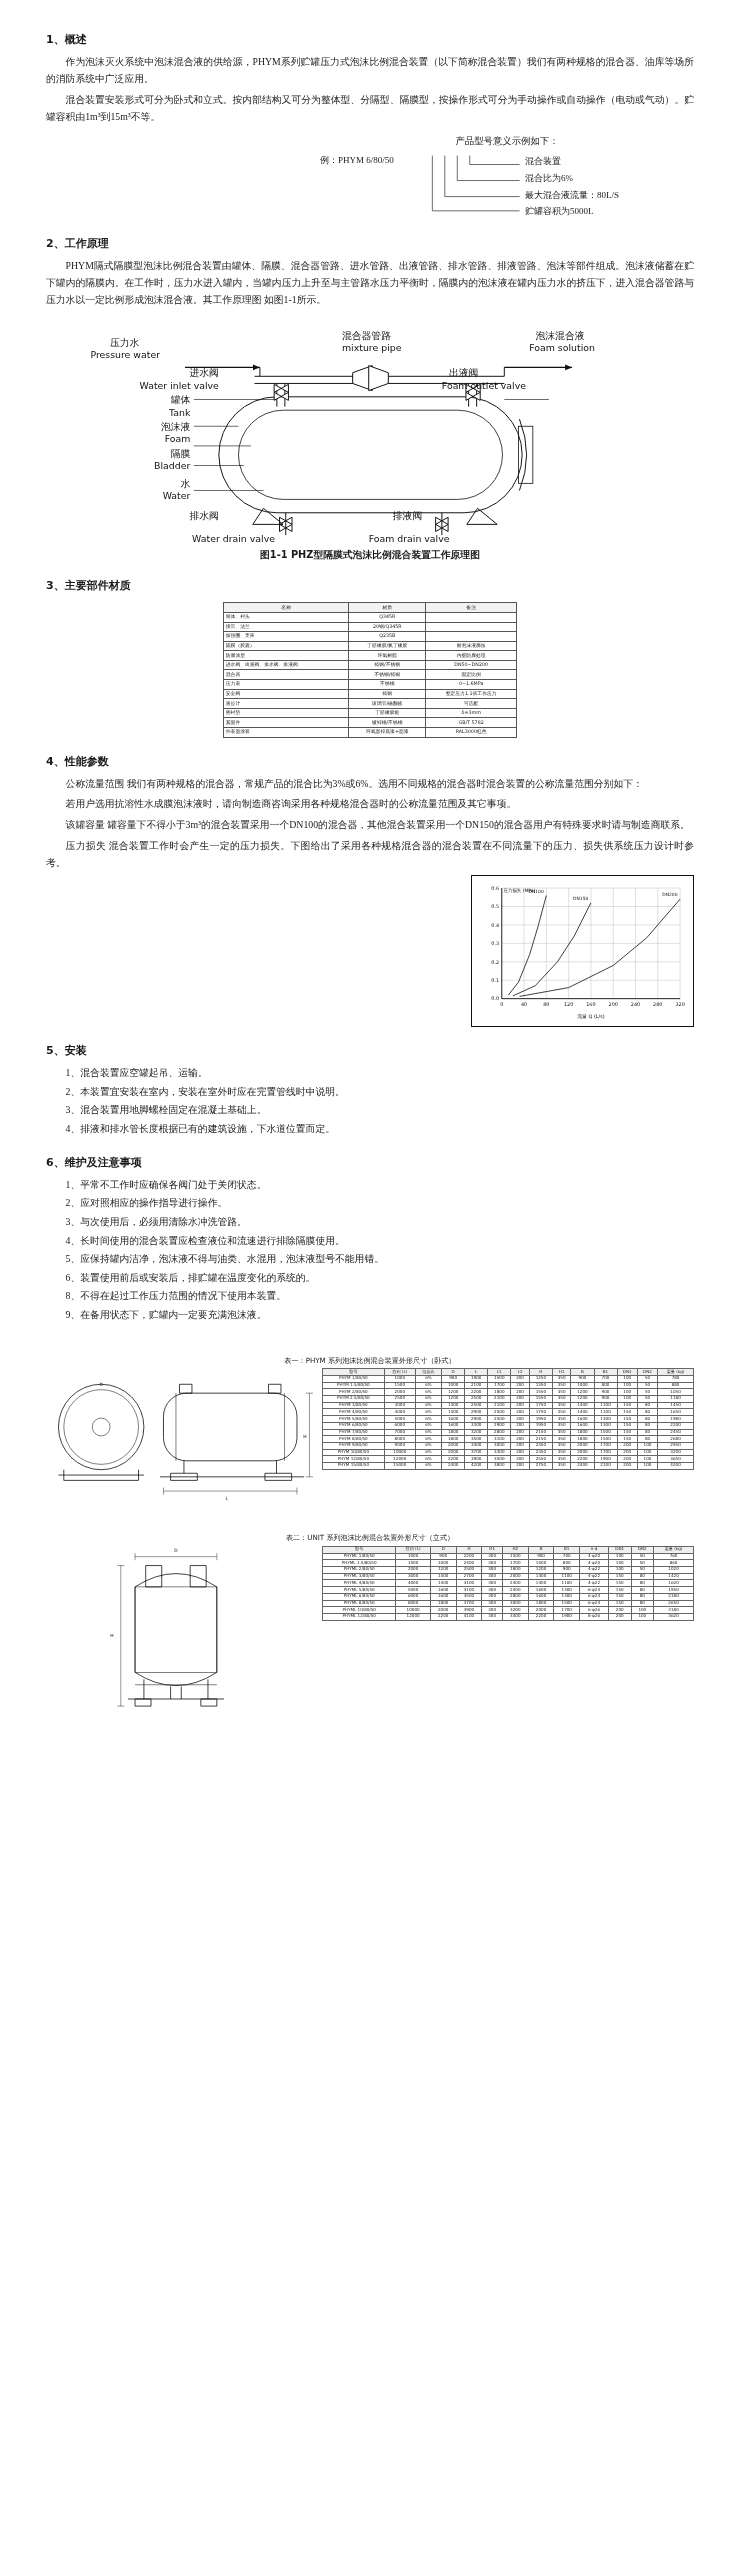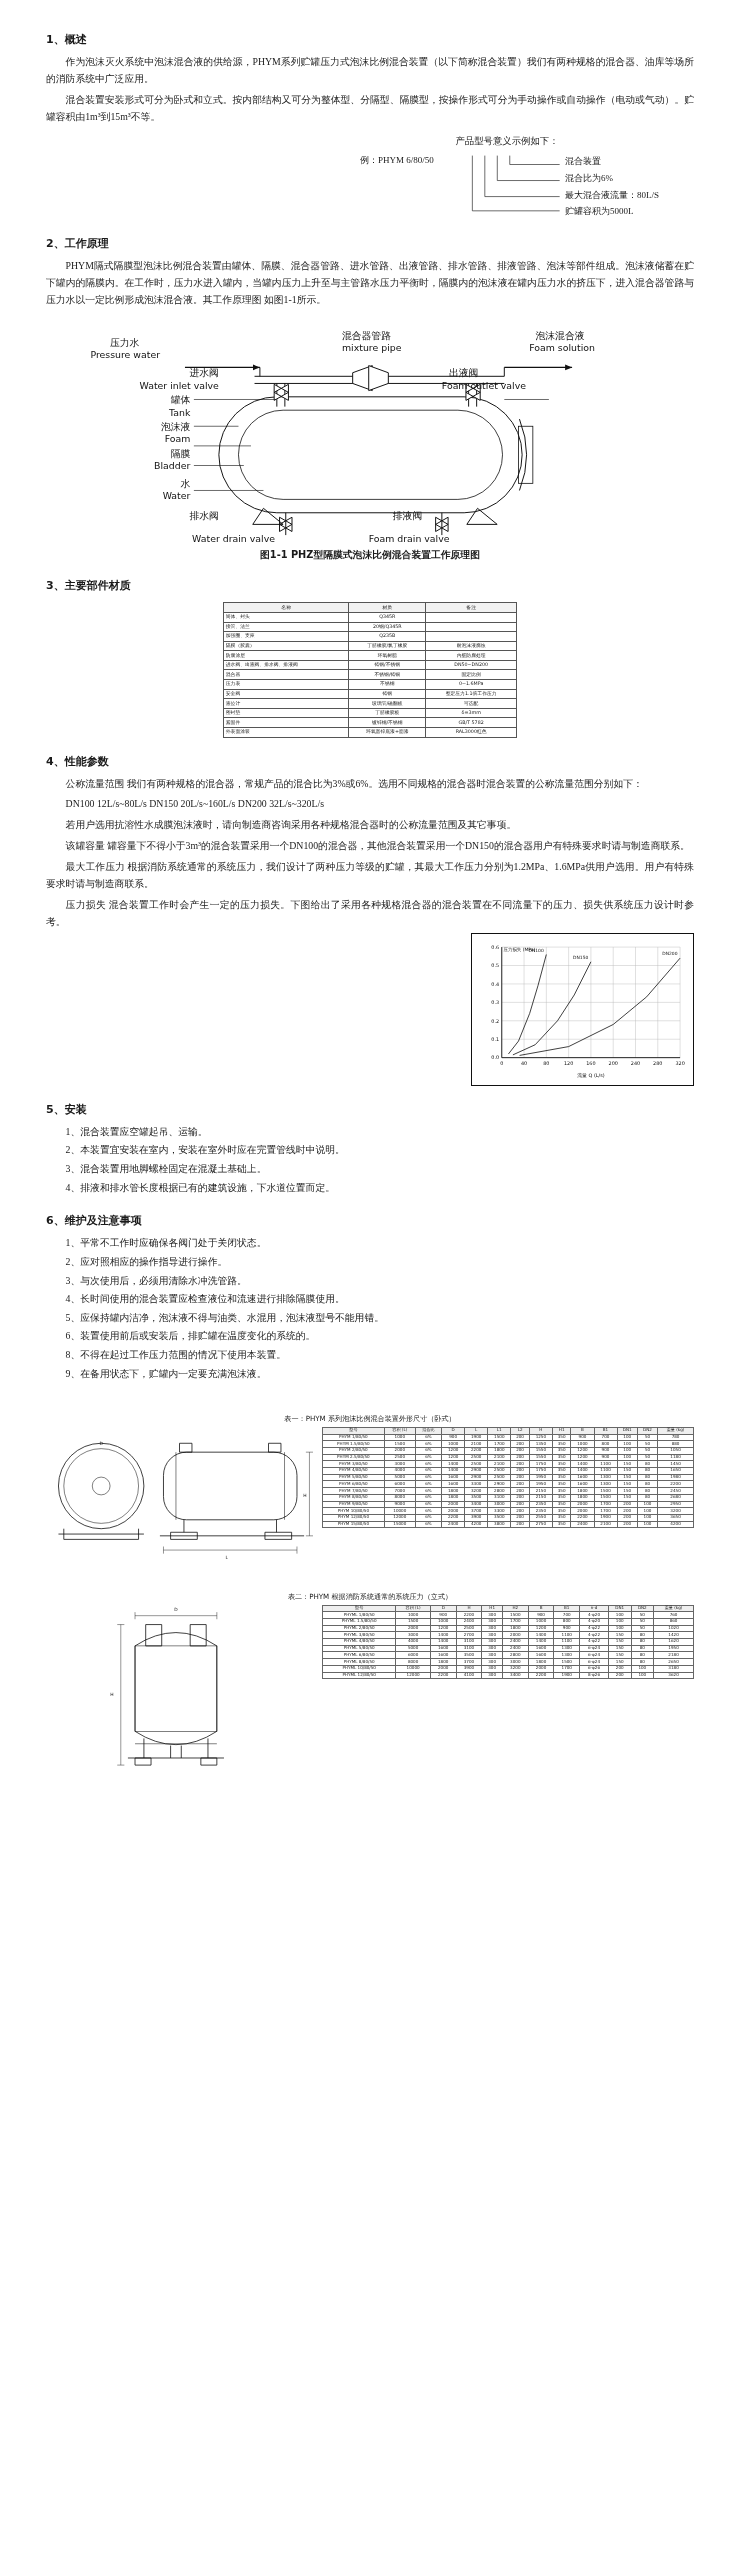--- a/index.html
+++ b/index.html
@@ -35,21 +35,21 @@
   }
   ol.numlist { margin: 1.8px 0 0 0; padding-left: 0; list-style: none; }
   ol.numlist li {
     font-size: 9.8px; line-height: 1.9; text-indent: 2em;
   }
 
   
   .model-wrap { margin: 9px 0 5.3px 0; display:flex; justify-content:flex-end; }
   .model-box { width: 374px; font-size: 9px; line-height:1.65; }
   .model-title { text-align:center; font-size:9.4px; margin-bottom:1.8px; }
-  .model-grid { display:flex;margin-left:40px; }
+  .model-grid { display:flex; }
   .model-left { width: 107px; font-size:9px; padding-top:1.8px; }
   .model-lines { position:relative; width: 98px; }
   .model-lines svg { display:block; }
   .model-right { font-size:9px; line-height:1.85; padding-top:1.8px; }
 
   
   .fig { margin: 12.5px 0 3.6px 0; display:flex; justify-content:center; }
   .fig svg { display:block; }
   .fig-cap {
     text-align:center;
@@ -293,24 +293,22 @@
             <td>外表面涂装</td>
             <td class="c">环氧富锌底漆+面漆</td>
             <td class="c">RAL3000红色</td>
           </tr>
         </tbody>
     </table>
   </div>
 
   <div class="sec-head">4、性能参数</div>
   <p class="body">公称流量范围 我们有两种规格的混合器，常规产品的混合比为3%或6%。选用不同规格的混合器时混合装置的公称流量范围分别如下：</p>
-  <p class="body">DN100 12L/s~80L/s   DN150 20L/s~160L/s   DN200 32L/s~320L/s</p>
   <p class="body">若用户选用抗溶性水成膜泡沫液时，请向制造商咨询采用各种规格混合器时的公称流量范围及其它事项。</p>
   <p class="body">该罐容量 罐容量下不得小于3m³的混合装置采用一个DN100的混合器，其他混合装置采用一个DN150的混合器用户有特殊要求时请与制造商联系。</p>
-  <p class="body">最大工作压力 根据消防系统通常的系统压力，我们设计了两种压力等级的贮罐，其最大工作压力分别为1.2MPa、1.6MPa供用户选用。用户有特殊要求时请与制造商联系。</p>
   <p class="body">压力损失 混合装置工作时会产生一定的压力损失。下图给出了采用各种规格混合器的混合装置在不同流量下的压力、损失供系统压力设计时参考。</p>
 
   <div class="chart-row">
     <div class="chart-left">
       <div class="lbl ind"></div>
       <div class="lbl"></div>
       <div class="lbl"></div>
       <div class="lbl"></div>
       <div class="lbl"></div>
       <div class="lbl"></div>
@@ -671,21 +669,21 @@
                 <td>100</td>
                 <td>4200</td>
               </tr>
             </tbody>
         </table>
       </div>
     </div>
   </div>
 
   <div class="dim-block">
-    <div class="dim-cap">表二：PHYM 根据消防系统通常的系统压力（立式）</div>
+    <div class="dim-cap">表二：UNIT 系列泡沫比例混合装置外形尺寸（立式）</div>
     <div class="dim-row">
       <div class="dim-draw">
         <svg width="267" height="169" viewBox="0 0 300 190">
           <g fill="none" stroke="#111" stroke-width="0.9">
 
             <path d="M100 46 q46 -30 92 0 v96 q-46 30 -92 0 z"></path>
             <rect x="100" y="46" width="92" height="96" stroke-width="0.6"></rect>
             <path d="M112 22 h18 v24 h-18 z"></path>
             <path d="M162 22 h18 v24 h-18 z"></path>
             <path d="M100 156 H192" stroke-width="0.6"></path>

